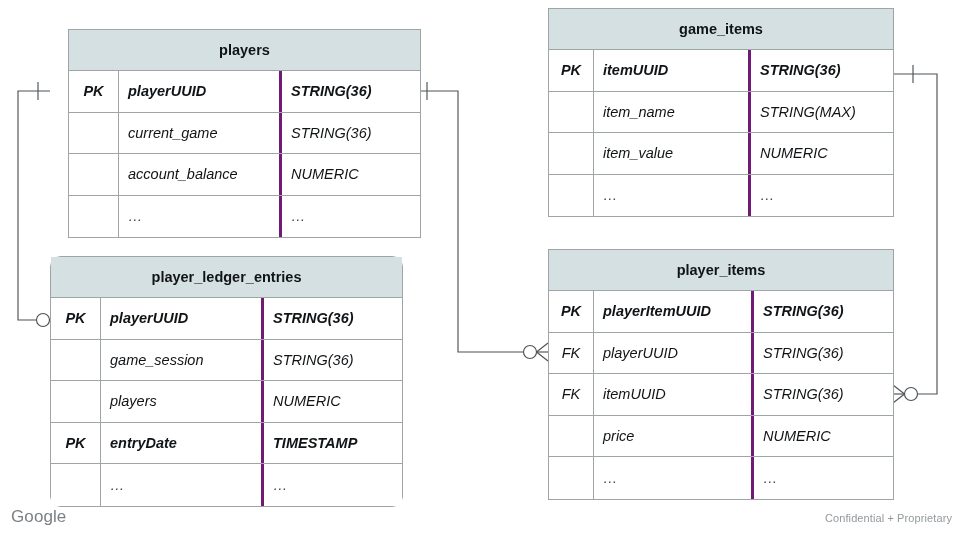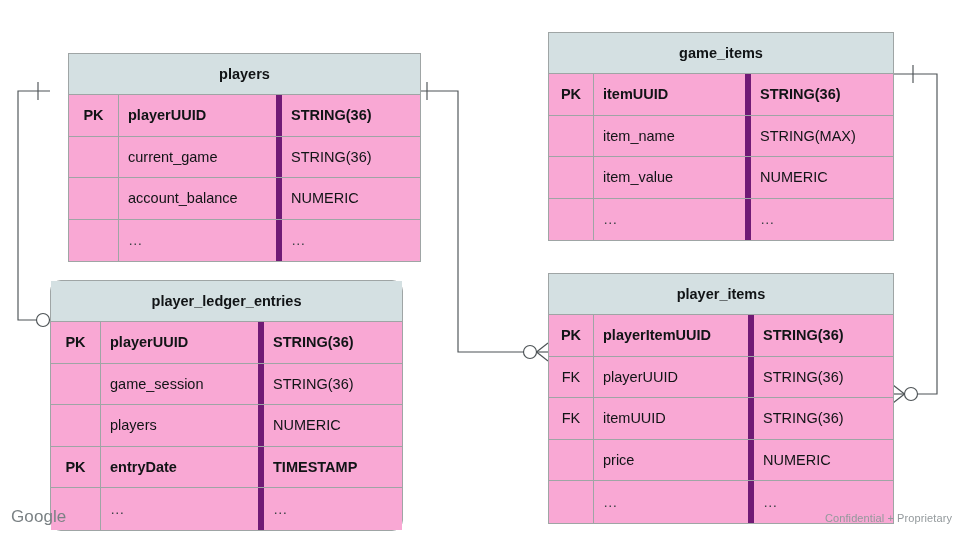--- a/index.html
+++ b/index.html
@@ -46,55 +46,55 @@
   }
 
   
   .entity {
     position: absolute;
     z-index: 2;
     background: #d4e0e2;
     border: 1px solid #9fa5a5;
     box-sizing: border-box;
     border-collapse: collapse;
-    margin-top: 24px;
   }
   .entity .title {
     height: 41px;
     line-height: 41px;
     text-align: center;
     font-weight: bold;
     font-size: 14.5px;
     color: #111416;
     border-bottom: 1px solid #9fa5a5;
     box-sizing: border-box;
     background: #d4e0e2;
   }
   .row {
     display: flex;
     height: 41.5px;
     box-sizing: border-box;
     border-bottom: 1px solid #9fa5a5;
-    background: #f9a8d4;
+    background: #ffffff;
+    font-style: italic;
   }
   .row.last { border-bottom: none; }
 
   .c-key {
     box-sizing: border-box;
     border-right: 1px solid #9fa5a5;
     display: flex;
     align-items: center;
     justify-content: center;
     font-size: 14.5px;
     color: #111416;
     flex: 0 0 auto;
   }
   .c-name {
     box-sizing: border-box;
-    border-right: 6px solid #701a75;
+    border-right: 3px solid #701a75;
     display: flex;
     align-items: center;
     padding-left: 9px;
     font-size: 14.5px;
     color: #111416;
     flex: 1 1 auto;
     overflow: hidden;
     white-space: nowrap;
     text-align: right;
   }

